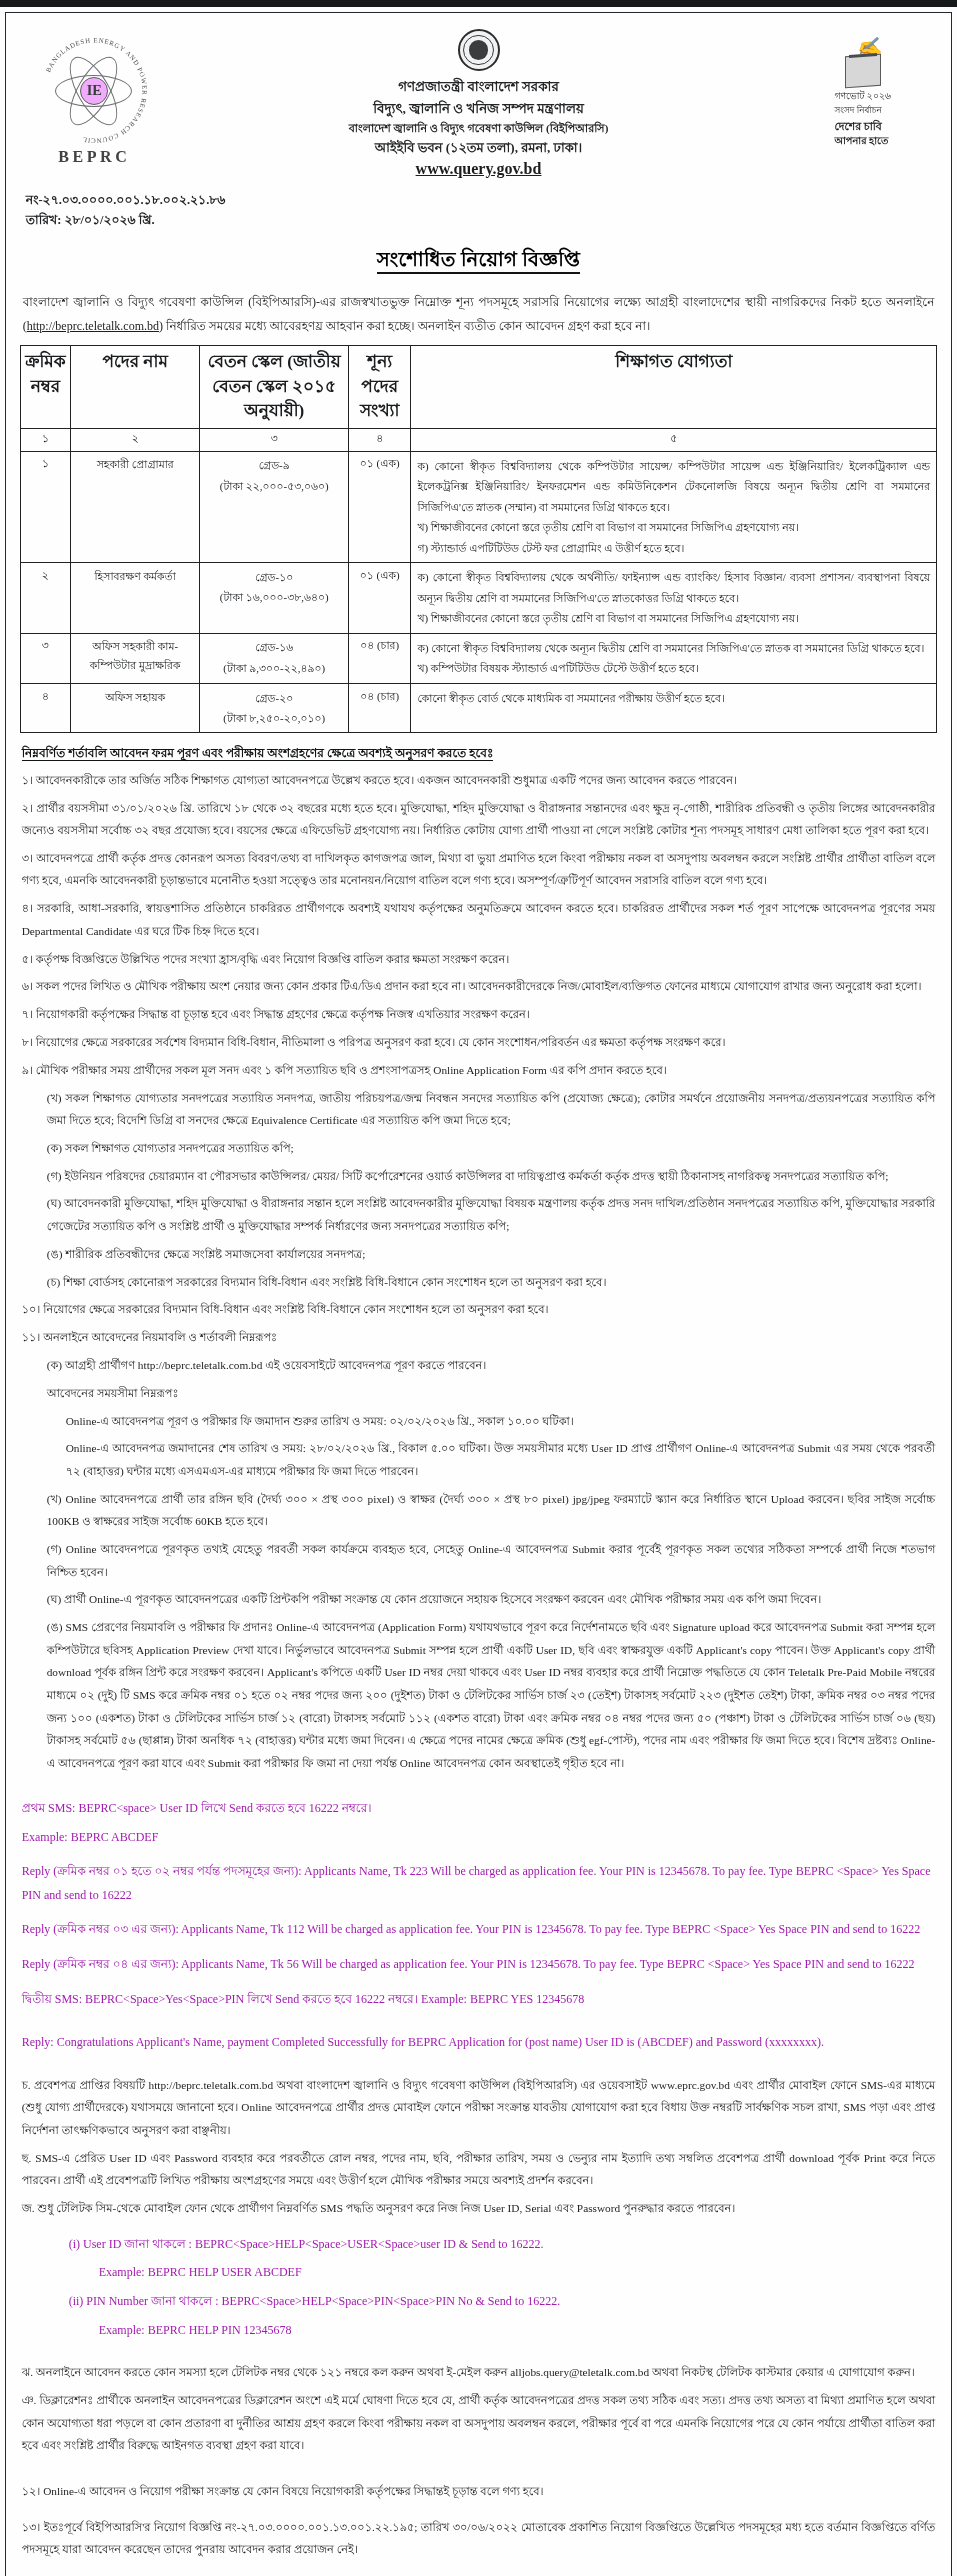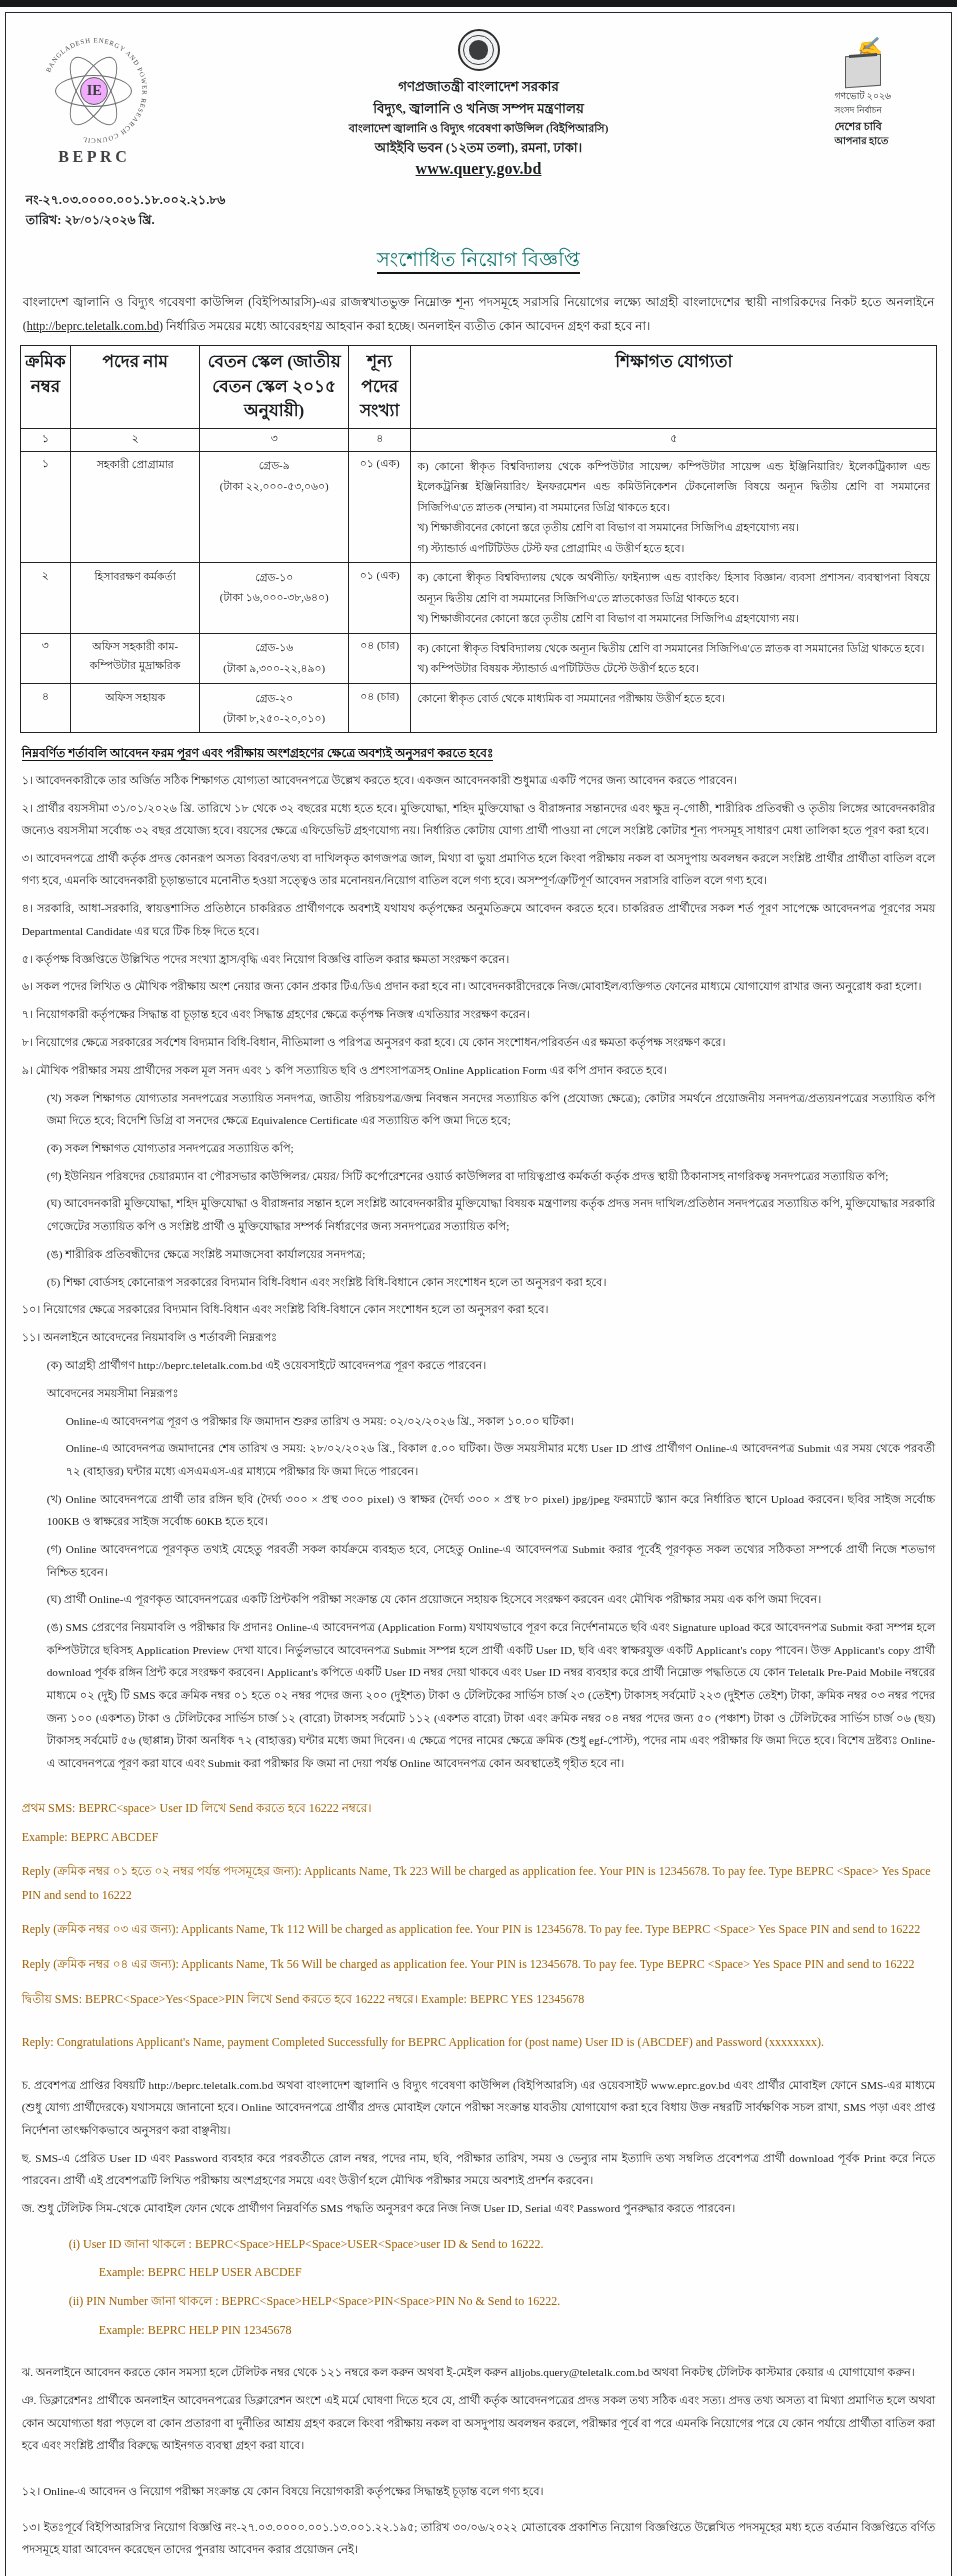--- a/index.html
+++ b/index.html
@@ -166,22 +166,22 @@
     font-size: 12.4px;
     font-weight: bold;
     color: #1e2022;
     flex-direction: column;
   }
 
   
   .doc-title {
     text-align: center;
     font-size: 19.6px;
-    font-weight: normal;
-    color: #0f766e;
+    font-weight: bold;
+    color: #000000;
     margin: 11.3px 0 3.1px 0;
     letter-spacing: 0.3px;
   }
   .doc-title span {
     border-bottom: 2.1px solid #121314;
     padding-bottom: 2.1px;
   }
 
   
   .intro {
@@ -238,21 +238,21 @@
   p.cl.indent2 { padding-left: 44px; }
   .eng {
     font-family: "Liberation Serif", serif;
   }
   p.en {
     font-family: "Liberation Serif", serif;
     font-size: 12px;
     line-height: 1.95;
     margin: 0 2.1px 11.3px 2.1px;
     text-align: left;
-    color: #a16207;
+    color: #a21caf;
   }
   p.en.tight { margin-bottom: 5.2px; }
   p.en.ind { padding-left: 47px; }
   .gap-sm { height: 8.2px; }
   .gap-md { height: 17.5px; }
 
   
   .sig-block {
     margin-top: 36px;
     margin-right: 108px;

